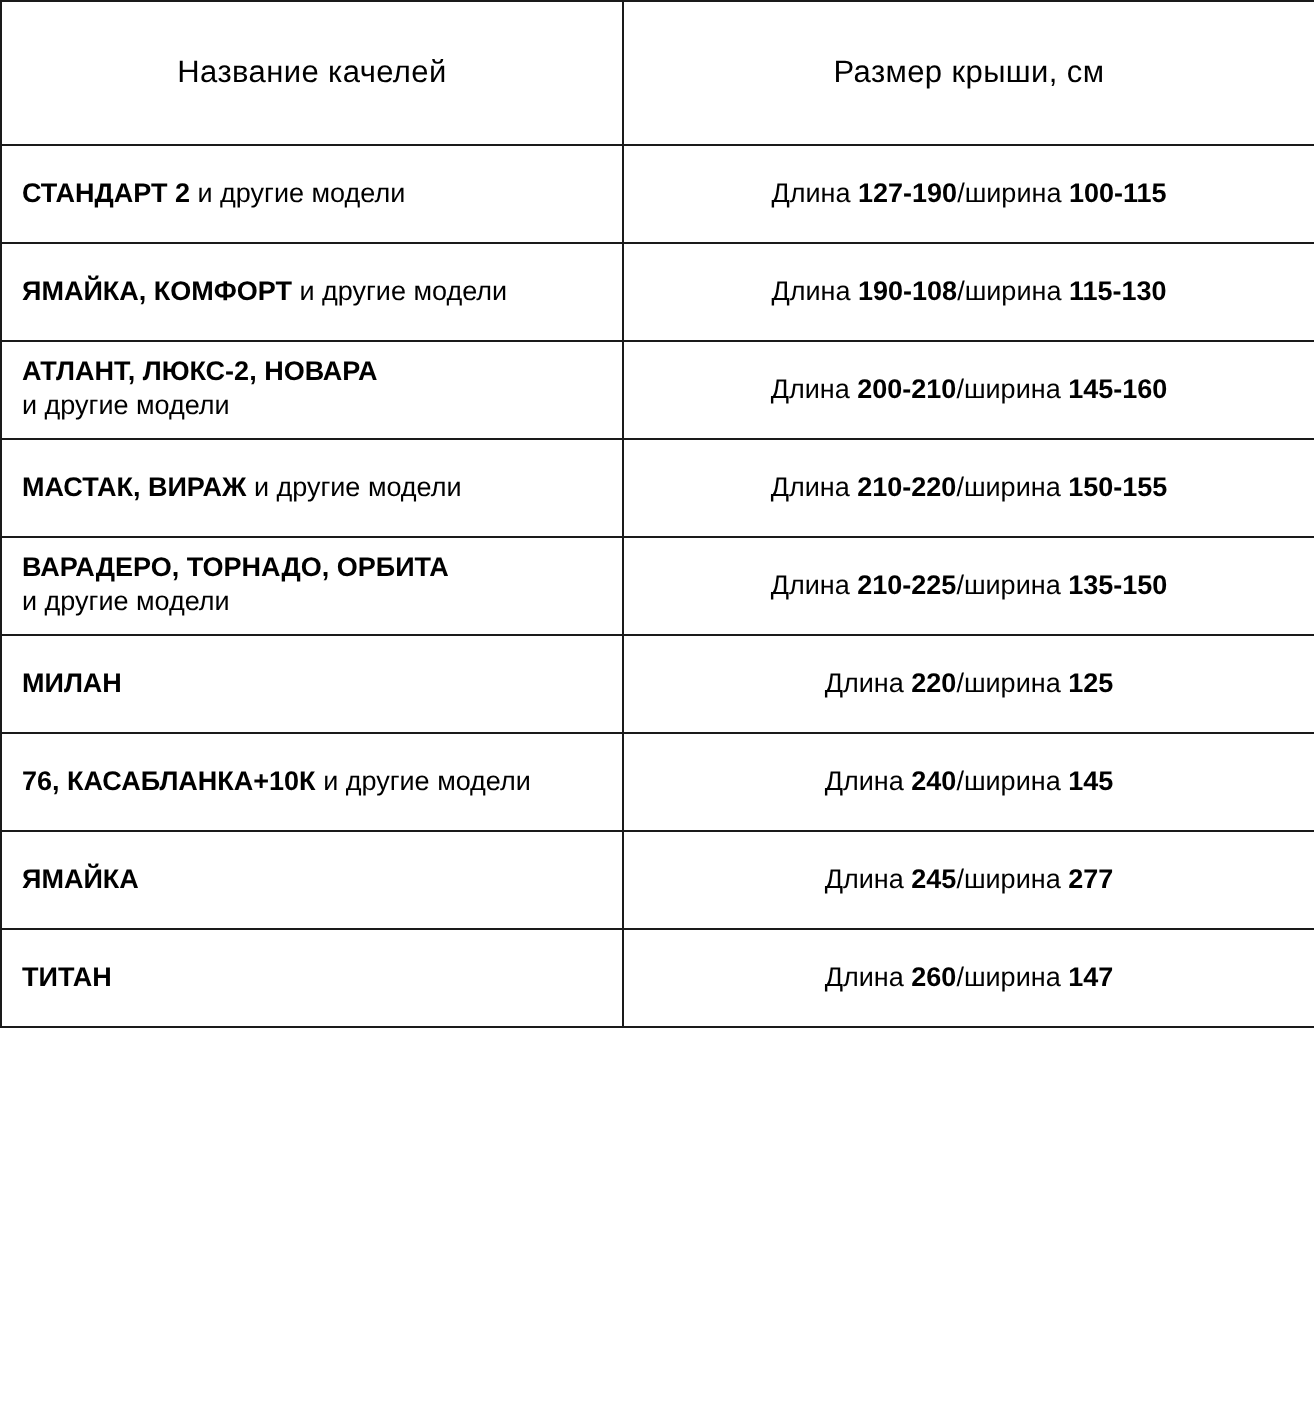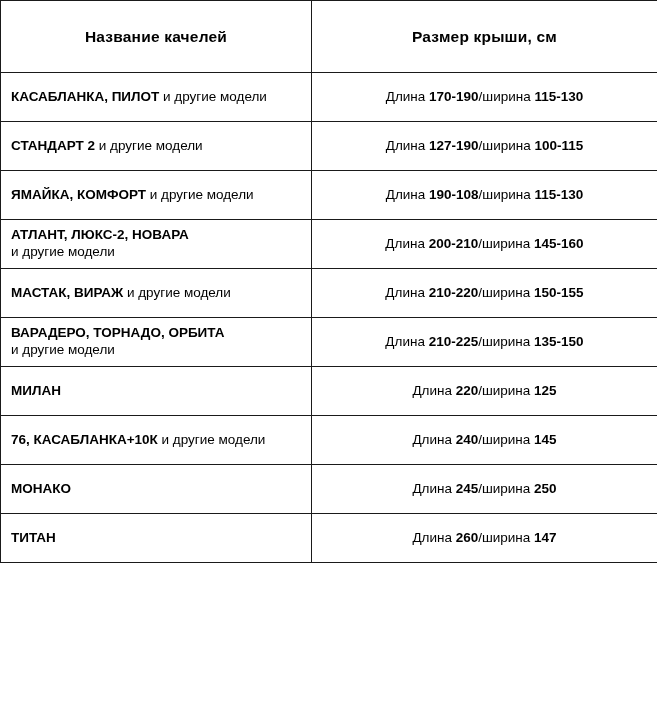--- a/index.html
+++ b/index.html
@@ -31,21 +31,21 @@
 
   .spec th, .spec td {
     border: 1px solid #1a1a1a;
     vertical-align: middle;
     padding: 0;
   }
   .spec thead th {
     height: 72px;
     text-align: center;
     font-size: 15.5px;
-    font-weight: bold;
+    font-weight: normal;
     letter-spacing: 0.2px;
     padding: 4px 8px;
   }
   .spec tbody tr { height: 49px; }
 
   td.name {
     text-align: left;
     padding: 6px 9px 6px 10px;
     font-size: 13.5px;
     line-height: 1.25;
@@ -69,24 +69,20 @@
         <col class="c2">
       </colgroup>
     <thead>
       <tr>
         <th>Название качелей</th>
         <th>Размер крыши, см</th>
       </tr>
     </thead>
     <tbody id="tbody">
         <tr>
-          <td class="name"><span class="b">КАСАБЛАНКА, ПИЛОТ</span><span class="n"> и другие модели</span></td>
-          <td class="size"><span class="n">Длина </span><span class="b">170-190</span><span class="n">/ширина </span><span class="b">115-130</span></td>
-        </tr>
-        <tr>
           <td class="name"><span class="b">СТАНДАРТ 2</span><span class="n"> и другие модели</span></td>
           <td class="size"><span class="n">Длина </span><span class="b">127-190</span><span class="n">/ширина </span><span class="b">100-115</span></td>
         </tr>
         <tr>
           <td class="name"><span class="b">ЯМАЙКА, КОМФОРТ</span><span class="n"> и другие модели</span></td>
           <td class="size"><span class="n">Длина </span><span class="b">190-108</span><span class="n">/ширина </span><span class="b"> 115-130</span></td>
         </tr>
         <tr>
           <td class="name"><span class="b">АТЛАНТ, ЛЮКС-2, НОВАРА</span><br><span class="n">и другие модели</span></td>
           <td class="size"><span class="n">Длина </span><span class="b">200-210</span><span class="n">/ширина </span><span class="b"> 145-160</span></td>
@@ -101,22 +97,22 @@
         </tr>
         <tr>
           <td class="name"><span class="b">МИЛАН</span></td>
           <td class="size"><span class="n">Длина </span><span class="b">220</span><span class="n">/ширина </span><span class="b">125</span></td>
         </tr>
         <tr>
           <td class="name"><span class="b">76, КАСАБЛАНКА+10К</span><span class="n"> и другие модели</span></td>
           <td class="size"><span class="n">Длина </span><span class="b">240</span><span class="n">/ширина </span><span class="b">145</span></td>
         </tr>
         <tr>
-          <td class="name"><span class="b">МОНАКО</span></td>
-          <td class="size"><span class="n">Длина </span><span class="b">245</span><span class="n">/ширина </span><span class="b">250</span></td>
+          <td class="name"><span class="b">ЯМАЙКА</span></td>
+          <td class="size"><span class="n">Длина </span><span class="b">245</span><span class="n">/ширина </span><span class="b">277</span></td>
         </tr>
         <tr>
           <td class="name"><span class="b">ТИТАН</span></td>
           <td class="size"><span class="n">Длина </span><span class="b">260</span><span class="n">/ширина </span><span class="b">147</span></td>
         </tr>
       </tbody>
   </table>
 </div>
 
 </body></html>

